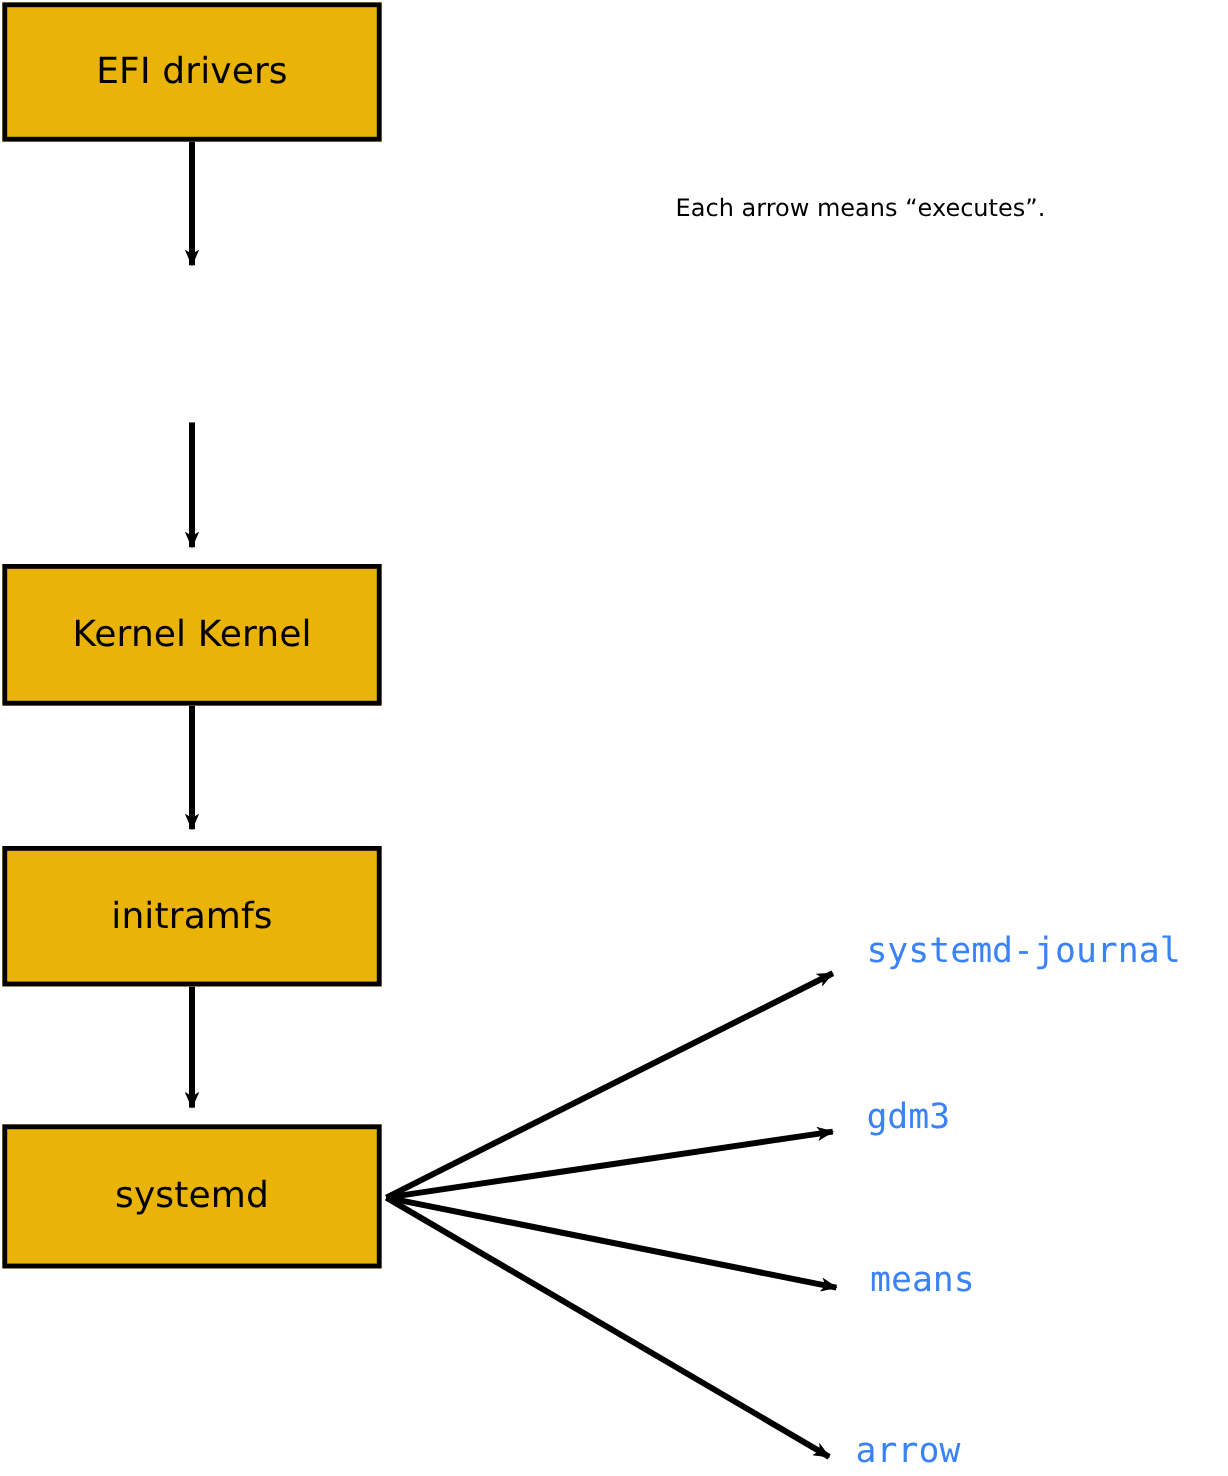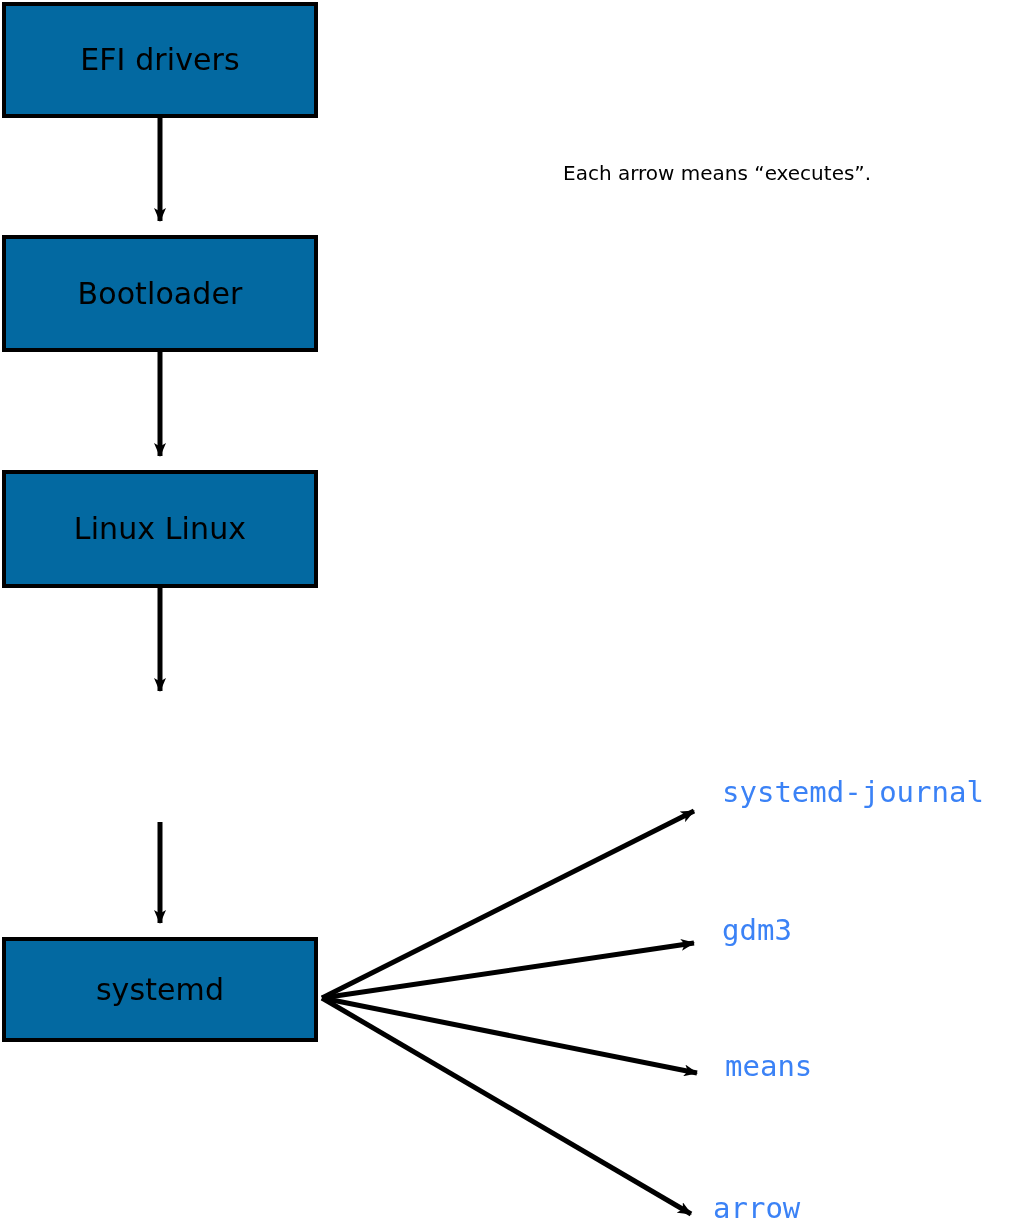--- a/index.html
+++ b/index.html
@@ -12,21 +12,21 @@
     position: relative;
     width: 1023px;
     height: 1230px;
     background: #ffffff;
     overflow: hidden;
     font-family: "DejaVu Sans", sans-serif;
   }
   .stage-box {
     position: absolute;
     box-sizing: border-box;
-    background: #0369a1;
+    background: #eab308;
     border: 4px solid #000000;
     display: flex;
     align-items: center;
     justify-content: center;
   }
   .stage-label {
     font-family: "DejaVu Sans", sans-serif;
     font-size: 30px;
     line-height: 1;
     color: #000000;
@@ -82,30 +82,30 @@
       <line x1="322" y1="998" x2="694" y2="943" stroke="#000000" stroke-width="5" marker-end="url(#barb)"></line>
       <line x1="322" y1="998" x2="697" y2="1073" stroke="#000000" stroke-width="5" marker-end="url(#barb)"></line>
       <line x1="322" y1="998" x2="691" y2="1214" stroke="#000000" stroke-width="5" marker-end="url(#barb)"></line>
     </g>
   </svg>
 
   <div class="stage-box" style="left:2px; top:2px; width:316px; height:116px;">
     <span class="stage-label">EFI drivers</span>
   </div>
 
-  <div class="stage-box" style="left:2px; top:235px; width:316px; height:117px;">
-    <span class="stage-label">Bootloader</span>
+
+  <div class="stage-box" style="left:2px; top:470px; width:316px; height:118px;">
+    <span class="stage-label">Kernel Kernel</span>
   </div>
 
-  <div class="stage-box" style="left:2px; top:470px; width:316px; height:118px;">
-    <span class="stage-label">Linux Linux</span>
+  <div class="stage-box" style="left:2px; top:705px; width:316px; height:117px;">
+    <span class="stage-label">initramfs</span>
   </div>
 
-
-  <div class="stage-box" style="left:2px; top:937px; width:316px; height:105px;">
+  <div class="stage-box" style="left:2px; top:937px; width:316px; height:120px;">
     <span class="stage-label">systemd</span>
   </div>
 
   <div class="leaf-label" style="left:722px; top:778px;">systemd-journal</div>
 
   <div class="leaf-label" style="left:722px; top:916px;text-align:center;">gdm3</div>
 
   <div class="leaf-label" style="left:725px; top:1052px;">means</div>
 
   <div class="leaf-label" style="left:713px; top:1194px;">arrow</div>

